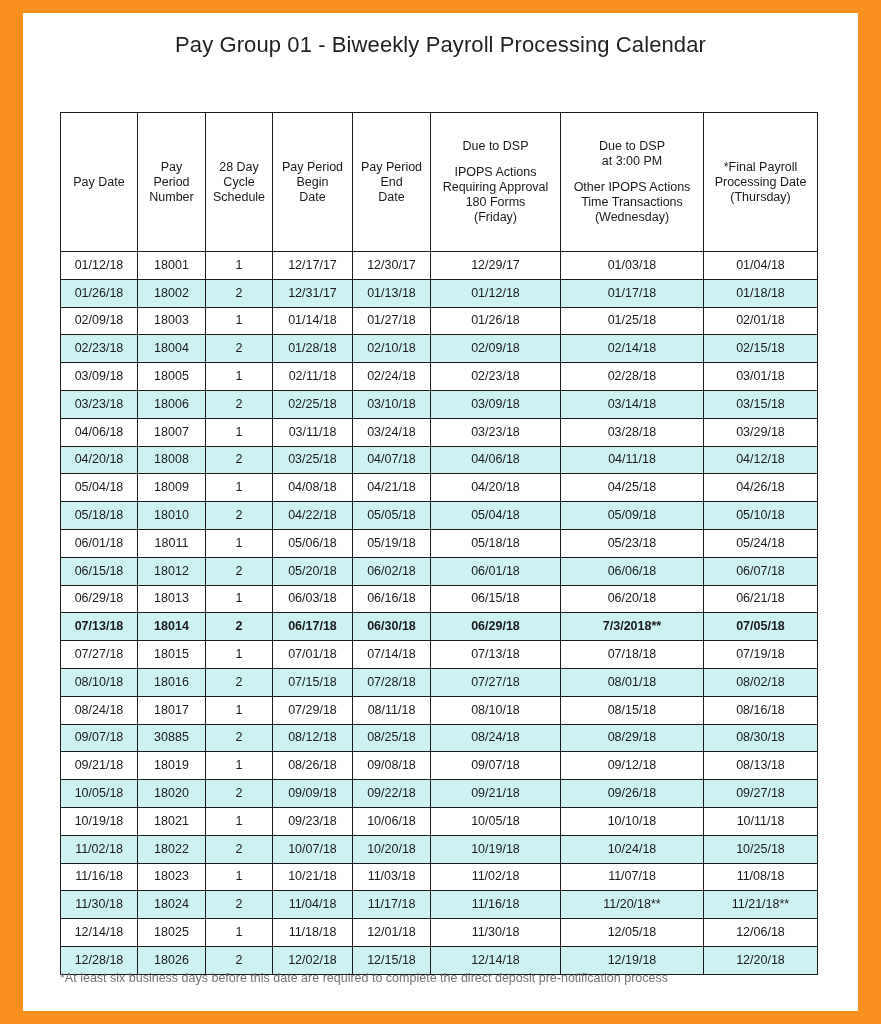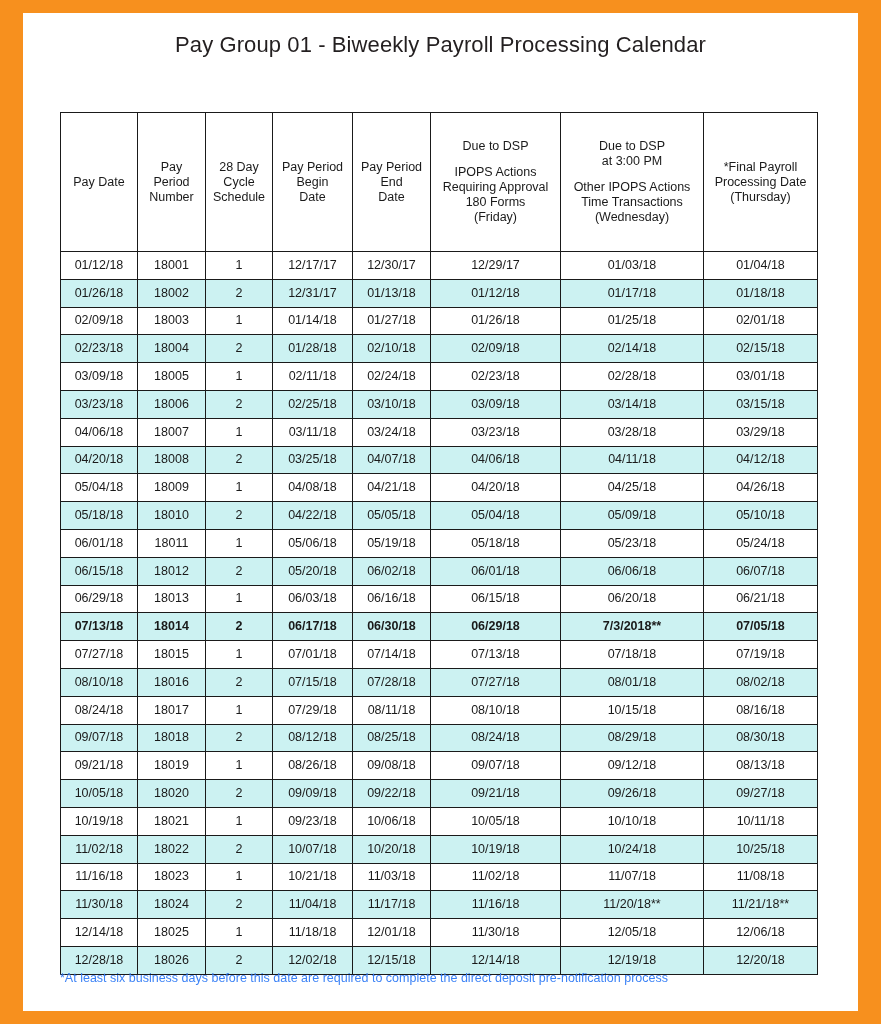--- a/index.html
+++ b/index.html
@@ -68,21 +68,21 @@
   .hdr-block { display: block; }
   .hdr-gap { display: block; height: 11px; }
   .notes {
     position: absolute;
     left: 37px;
     top: 957px;
     width: 760px;
   }
   .note-line {
     font-size: 12.5px;
-    color: #3b82f6;
+    color: #737373;
     line-height: 17px;
     white-space: nowrap;
   }
   
   col.c0 { width: 77px; }
   col.c1 { width: 68px; }
   col.c2 { width: 67px; }
   col.c3 { width: 80px; }
   col.c4 { width: 78px; }
   col.c5 { width: 130px; }
@@ -303,26 +303,26 @@
             <td>08/01/18</td>
             <td>08/02/18</td>
           </tr>
           <tr class="plain">
             <td>08/24/18</td>
             <td>18017</td>
             <td>1</td>
             <td>07/29/18</td>
             <td>08/11/18</td>
             <td>08/10/18</td>
-            <td>10/15/18</td>
+            <td>08/15/18</td>
             <td>08/16/18</td>
           </tr>
           <tr class="shaded">
             <td>09/07/18</td>
-            <td>18018</td>
+            <td>30885</td>
             <td>2</td>
             <td>08/12/18</td>
             <td>08/25/18</td>
             <td>08/24/18</td>
             <td>08/29/18</td>
             <td>08/30/18</td>
           </tr>
           <tr class="plain">
             <td>09/21/18</td>
             <td>18019</td>

